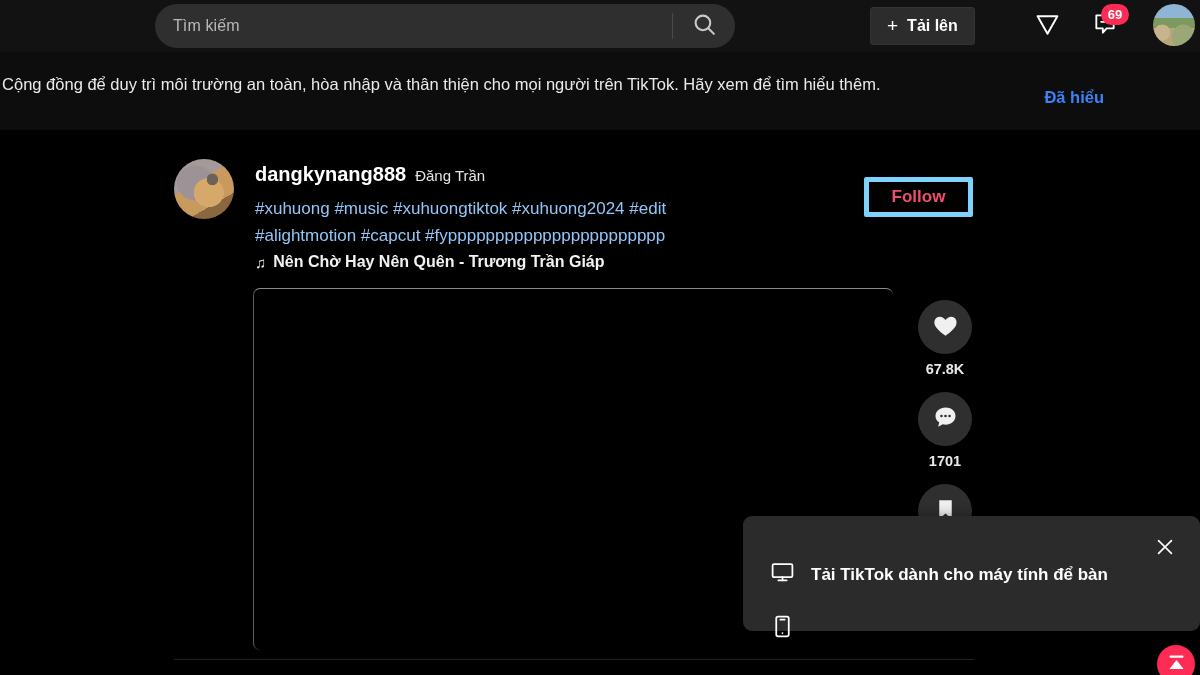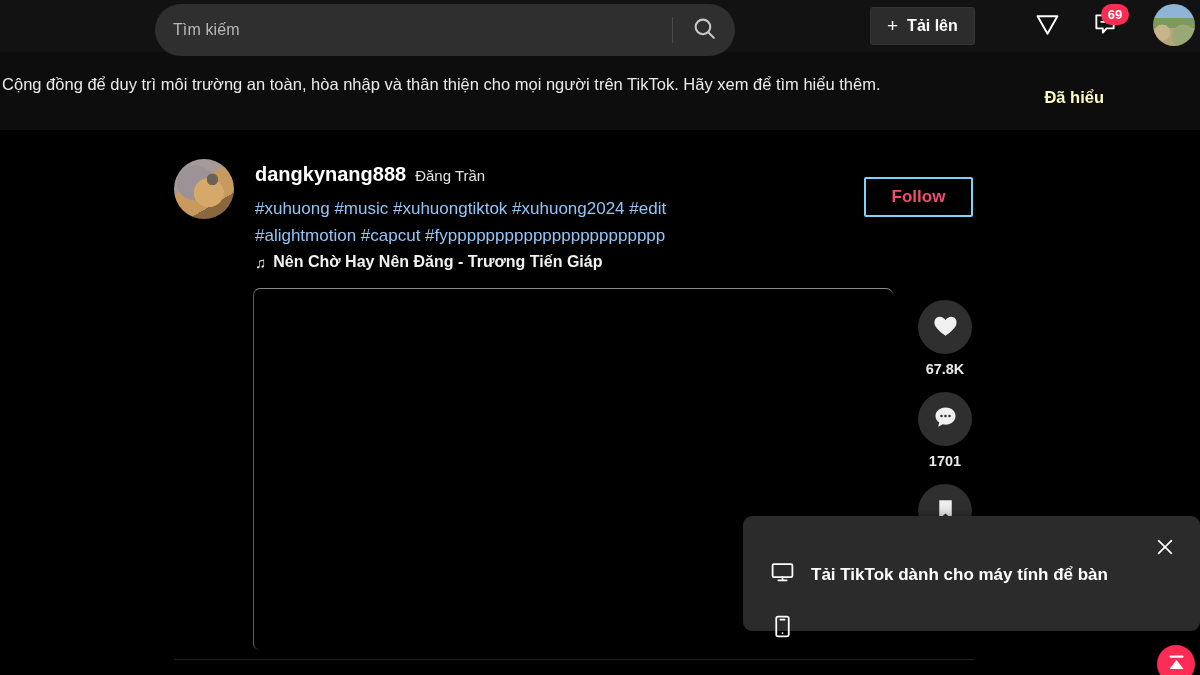--- a/index.html
+++ b/index.html
@@ -31,21 +31,21 @@
     display: flex;
     align-items: center;
     z-index: 40;
   }
 
   .search-wrap {
     position: absolute;
     left: 155px;
     top: 4px;
     width: 580px;
-    height: 52px;
+    height: 44px;
     background: #2f2f2f;
     border-radius: 92px;
     display: flex;
     align-items: center;
   }
   .search-input {
     flex: 1;
     background: transparent;
     border: none;
     outline: none;
@@ -162,21 +162,21 @@
     width: 1240px;
     color: #eaeaea;
     font-size: 16.5px;
     line-height: 28px;
     font-family: "Liberation Sans", sans-serif;
   }
   .banner-ack {
     position: absolute;
     right: 96px;
     top: 88px;
-    color: #fef9c3;
+    color: #3b82f6;
     font-size: 16.5px;
     font-weight: 600;
     cursor: pointer;
     font-family: "Liberation Sans", sans-serif;
     z-index: 31;
   }
 
   
   .post {
     position: absolute;
@@ -251,21 +251,21 @@
   }
   .music-note { font-size: 15px; }
 
   .follow-btn {
     position: absolute;
     left: 864px;
     top: 177px;
     width: 109px;
     height: 40px;
     background: transparent;
-    border: 2px solid #7dd3fc;
+    border: 5px solid #7dd3fc;
     border-radius: 2px;
     color: #f04e6e;
     font-size: 17px;
     font-weight: 700;
     font-family: "Liberation Sans", sans-serif;
     cursor: pointer;
   }
 
   
   .video-box {
@@ -441,21 +441,21 @@
       <span class="post-username">dangkynang888</span>
       <span class="post-nickname">Đăng Trần</span>
     </div>
 
     <div class="post-desc">
       <span>#xuhuong #music #xuhuongtiktok #xuhuong2024 #edit #alightmotion #capcut #fyppppppppppppppppppppppp</span>
     </div>
 
     <div class="post-music">
       <span class="music-note">♫</span>
-      <span>Nên Chờ Hay Nên Đăng - Trương Tiến Giáp</span>
+      <span>Nên Chờ Hay Nên Quên - Trương Trần Giáp</span>
     </div>
   </div>
 
   <button class="follow-btn">Follow</button>
 
   <div class="video-box"></div>
   <div class="post-divider"></div>
 
   <div class="rail">
 

